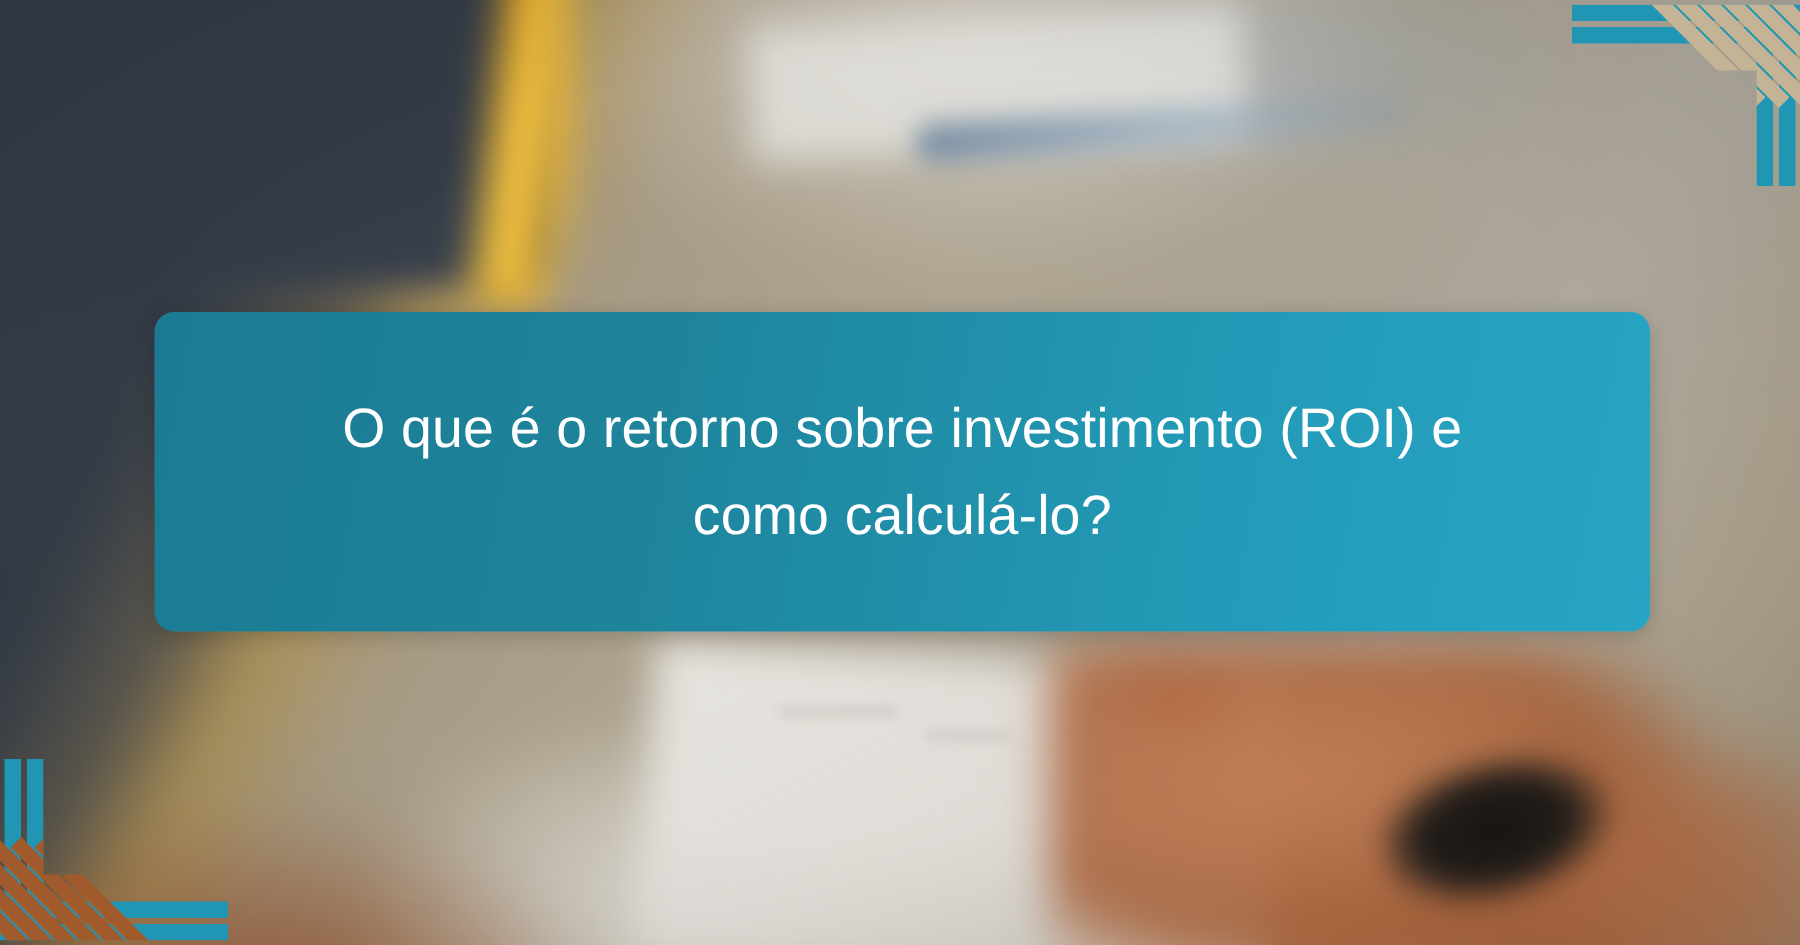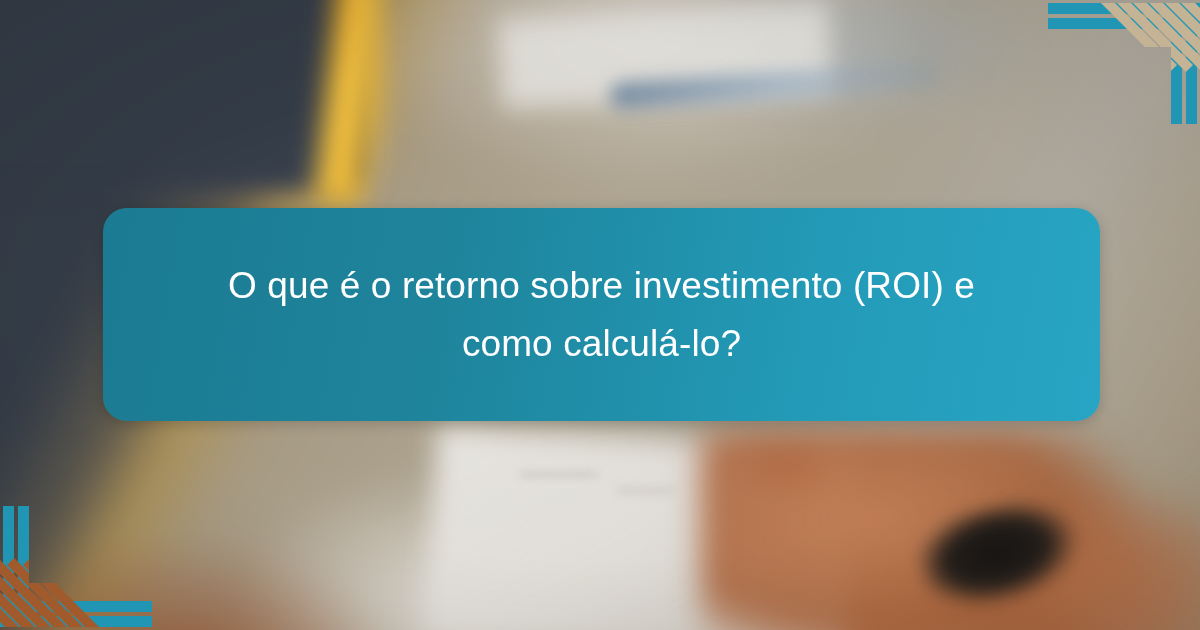--- a/index.html
+++ b/index.html
@@ -156,21 +156,21 @@
   .corner.bl { bottom: 0; left: 0; transform: rotate(180deg); }
   .corner svg { display: block; width: 100%; height: 100%; }
 
   
   #title-banner {
     position: absolute;
     left: 103px;
     top: 208px;
     width: 997px;
     height: 213px;
-    border-radius: 24px;
+    border-radius: 13px;
     background: linear-gradient(100deg, #1b7b92 0%, #1e849c 34%, #239bb8 72%, #28a5c4 100%);
     box-shadow: 0 3px 14px rgba(0,0,0,0.18);
     display: flex;
     align-items: center;
     justify-content: center;
     box-sizing: border-box;
     padding: 0 58px;
   }
   #title-text {
     color: #ffffff;

